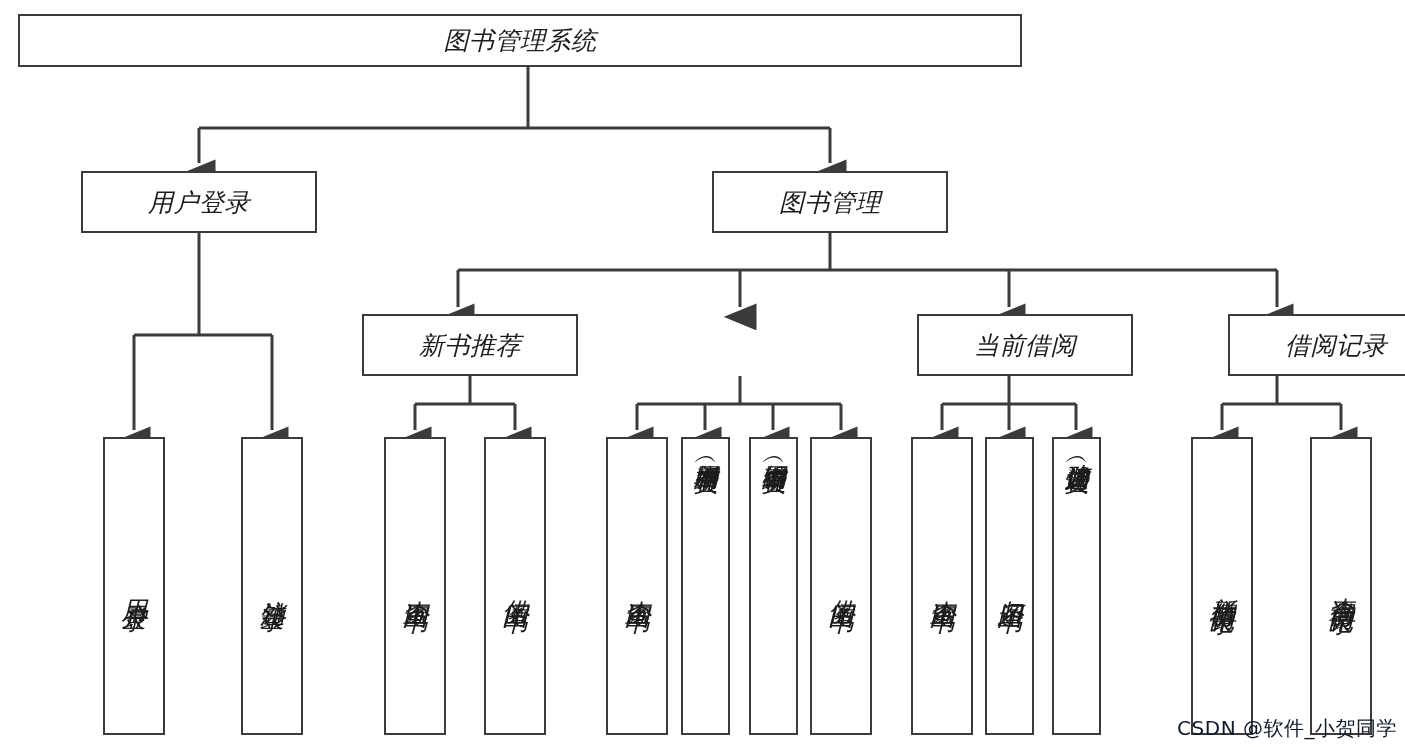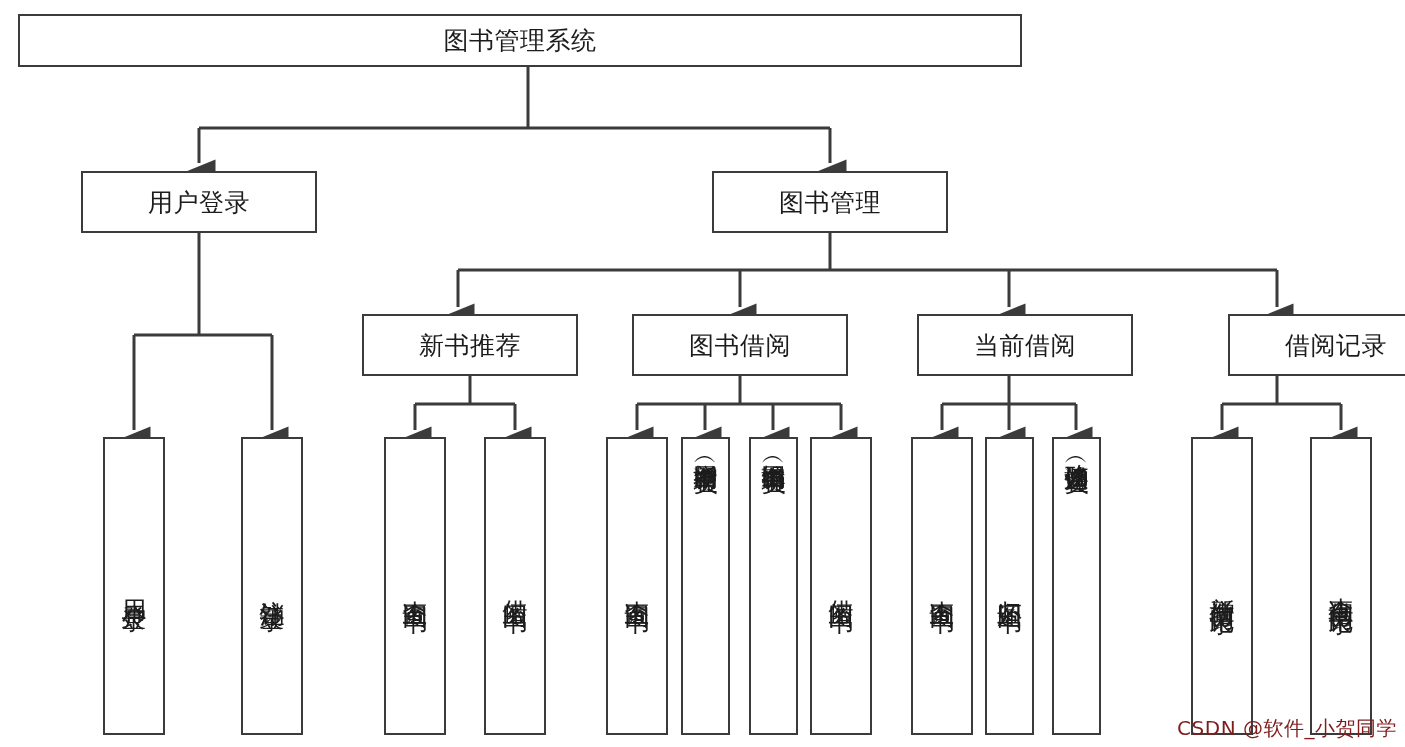--- a/index.html
+++ b/index.html
@@ -27,20 +27,21 @@
   
   .node {
     position: absolute;
     box-sizing: border-box;
     background: #ffffff;
     border: 2.5px solid #3b3b3b;
     display: flex;
     align-items: center;
     justify-content: center;
     overflow: hidden;
+    font-style: italic;
   }
   .node-label {
     color: #1c1c1c;
     white-space: pre;
     text-align: center;
     line-height: 1.08;
   }
   
   .node.horiz .node-label {
     font-size: 25px;
@@ -65,21 +66,21 @@
   .node.vert.centered {
     align-items: center;
     padding-top: 0;
   }
   
   #watermark {
     position: absolute;
     right: 8px;
     bottom: 5px;
     font-size: 20px;
-    color: #7f1d1d;
+    color: #0f172a;
     letter-spacing: 0.5px;
     white-space: nowrap;
     pointer-events: none;
     text-align: right;
   }
 </style>
 </head>
 <body>
 
 <div id="canvas">
@@ -146,23 +147,20 @@
   </div>
 
   <div class="node horiz" style="left:362px; top:314px; width:216px; height:62px;">
     <span class="node-label">新书推荐</span>
   </div>
 
   <div class="node horiz" style="left:712px; top:171px; width:236px; height:62px;">
     <span class="node-label">图书管理</span>
   </div>
 
-  <div class="node horiz" style="left:632px; top:314px; width:216px; height:62px;">
-    <span class="node-label">图书借阅</span>
-  </div>
 
   <div class="node horiz" style="left:901px; top:314px; width:216px; height:62px;margin-left:16px;">
     <span class="node-label">当前借阅</span>
   </div>
 
   <div class="node horiz" style="left:1228px; top:314px; width:216px; height:62px;">
     <span class="node-label">借阅记录</span>
   </div>
 
   <div class="node vert centered" style="left:103px; top:437px; width:62px; height:298px;">

